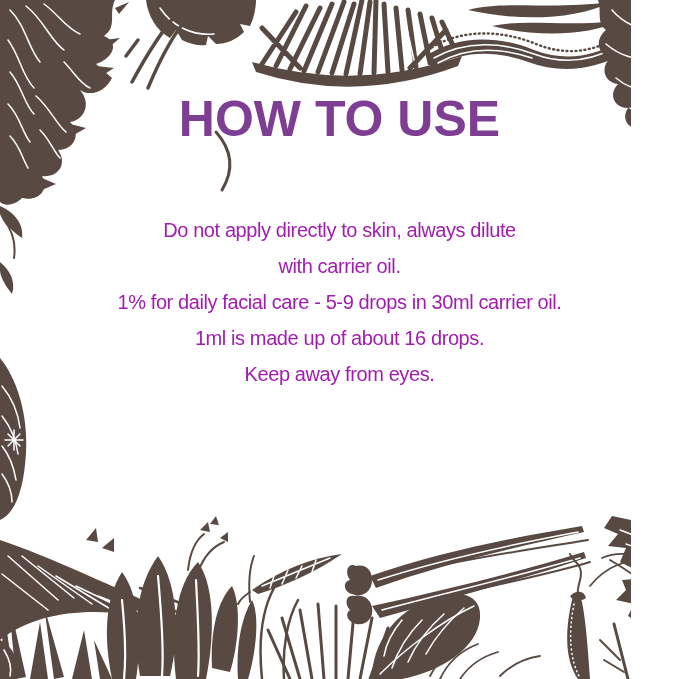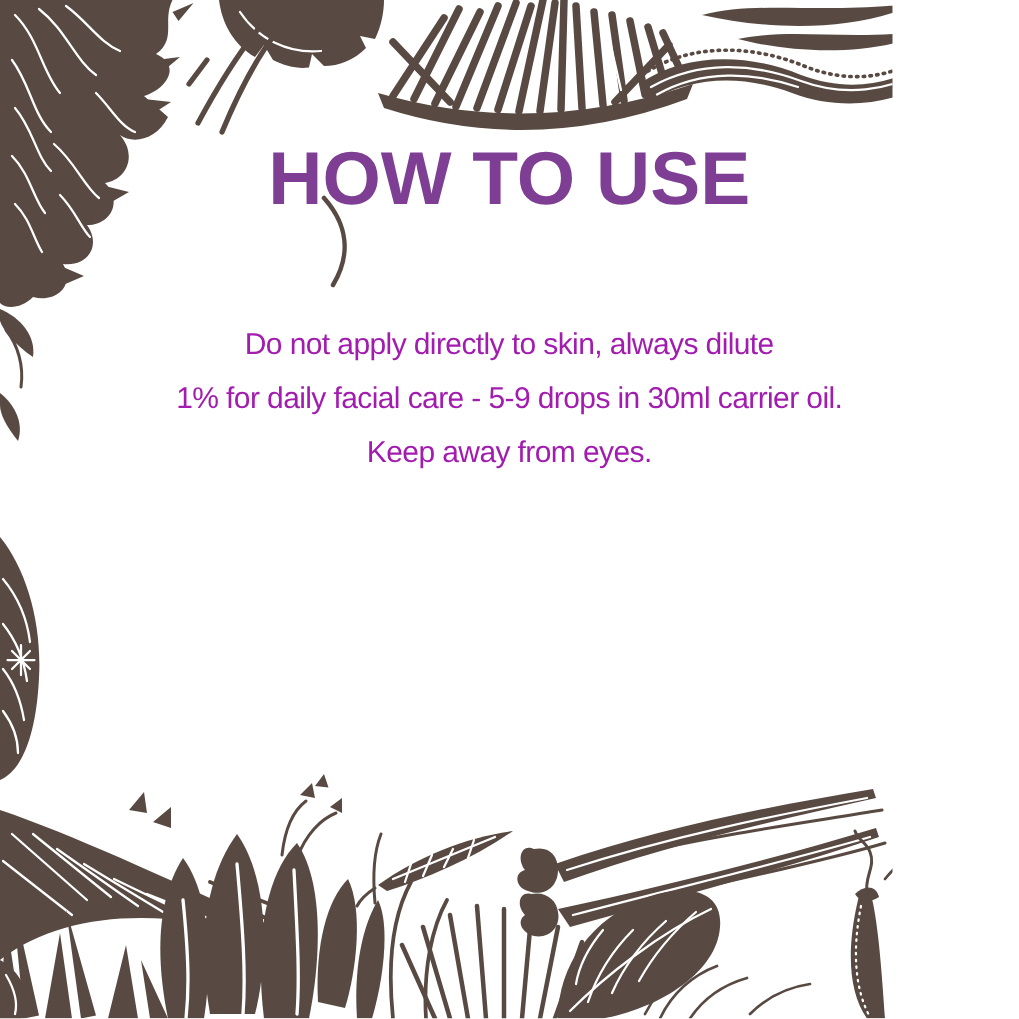--- a/index.html
+++ b/index.html
@@ -1,18 +1,18 @@
 <!DOCTYPE html>
 <html><head>
 <meta charset="utf-8">
 <style>
   html,body{margin:0;padding:0;background:#fff;}
   #canvas{
     position:relative;width:595px;height:679px;overflow:hidden;
-    background:#ffffff;font-family:"Liberation Sans",sans-serif;
+    background:#ffffff;font-family:"Liberation Sans",sans-serif;padding-left:36px;
   }
   #border-art{position:absolute;left:0;top:0;width:679px;height:679px;pointer-events:none;}
   
   .fb{fill:#584a42;}
   .sw{fill:none;stroke:#ffffff;stroke-width:1.5;stroke-linecap:round;}
   .sw2{fill:none;stroke:#ffffff;stroke-width:2.2;stroke-linecap:round;}
   .sb{fill:none;stroke:#584a42;stroke-linecap:round;}
   .dot{stroke-dasharray:1 3.5;}
   
   .title{
@@ -168,17 +168,19 @@
 
     <g>
       <path class="sb" stroke-width="1.8" d="M590,586 C606,566 628,558 646,562 C634,552 616,552 602,558"></path>
     </g>
   </svg>
 
   <div class="title">HOW TO USE</div>
 
   <div class="instructions">
     <p>Do not apply directly to skin, always dilute</p>
+    <p>with carrier oil.</p>
     <p>1% for daily facial care - 5-9 drops in 30ml carrier oil.</p>
+    <p>1ml is made up of about 16 drops.</p>
     <p>Keep away from eyes.</p>
   </div>
 
 </div>
 
 </body></html>

